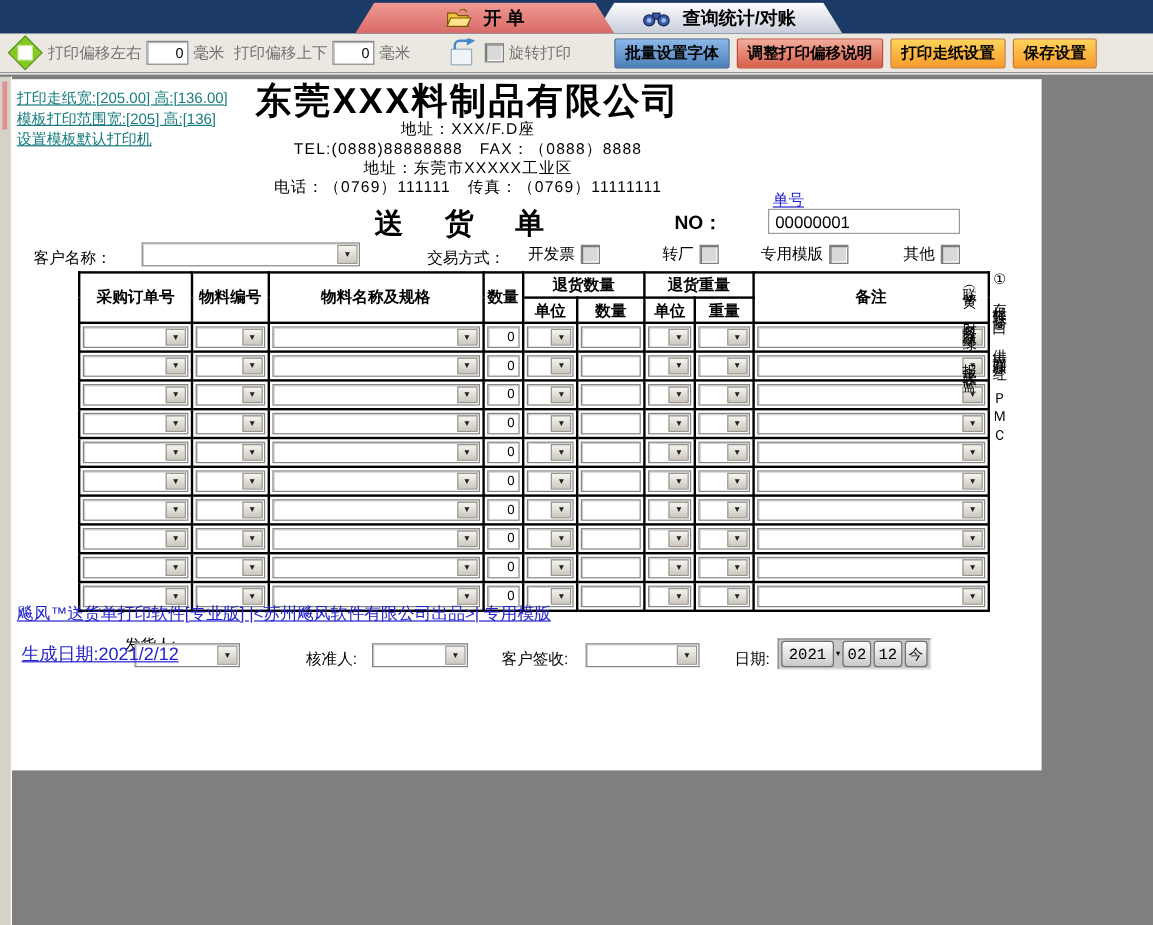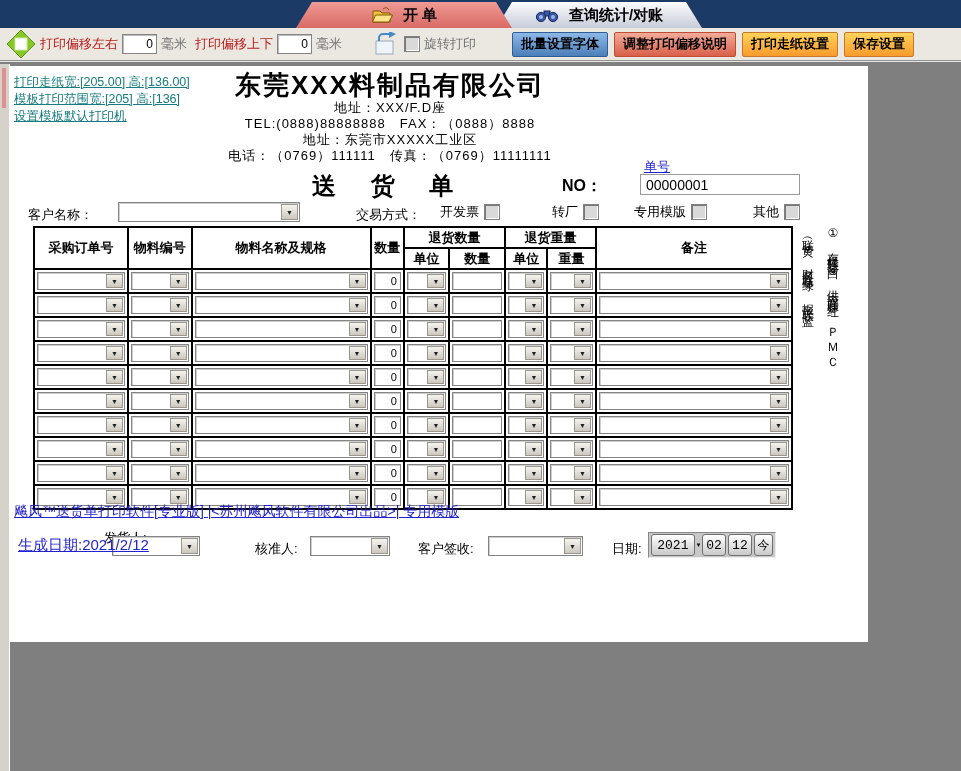--- a/index.html
+++ b/index.html
@@ -13,59 +13,59 @@
        background:linear-gradient(#fdfdfe,#c7ccd9);}
   .tab.active{background:linear-gradient(#f09a94,#d96a66);}
   .tab-nav{left:92px;width:220px;z-index:1;}
   .tab-bill{left:296px;width:216px;z-index:3;}
   .tab-query{left:496px;width:206px;z-index:2;}
   .tab .ticon{display:flex;align-items:center;}
 
   
   .toolbar{position:absolute;top:28px;left:0;width:961px;height:34px;background:#ebe8e1;
            border-bottom:2px groove #e6e6e6;display:flex;align-items:center;padding-left:6px;box-sizing:border-box;}
-  .blue-lab{color:#b91c1c;font-size:13px;margin:0 4px;white-space:nowrap;}
+  .blue-lab{color:#737373;font-size:13px;margin:0 4px;white-space:nowrap;}
   .blk-lab{color:#737373;font-size:13px;margin:0 4px;white-space:nowrap;}
   .numbox{width:30px;height:18px;border:1px solid #848484;box-shadow:inset 1px 1px 0 #bdbdbd;
           text-align:right;font-size:12px;padding:0 3px 0 0;background:#fff;}
   .cbx{width:14px;height:14px;border:1px solid #808080;background:#d9d9d9;
        box-shadow:inset 1px 1px 0 #787878, inset -1px -1px 0 #fff;display:inline-block;}
   .tbtn{height:23px;margin-left:6px;padding:0 8px;font-size:13px;font-weight:700;color:#000;
         border-radius:2px;display:flex;align-items:center;cursor:pointer;white-space:nowrap;}
   .tbtn-blue{background:linear-gradient(#8cb8e8,#4c7fb8);border:1px solid #2f5d96;}
   .tbtn-red{background:linear-gradient(#f2ab99,#d8604a);border:1px solid #c24b36;}
   .tbtn-orange{background:linear-gradient(#ffd35a,#f89b2c);border:1px solid #c8762a;}
 
   
   .sidestrip{position:absolute;top:64px;left:0;width:9px;height:707px;background:#d6d2c9;border-right:1px solid #fff;}
   .sidehandle{position:absolute;top:4px;left:2px;width:4px;height:40px;background:#e09090;}
 
   
   .doc{position:absolute;left:10px;top:66px;width:858px;height:576px;background:#fff;font-size:13px;}
   .doc .abs{position:absolute;}
   .tlink{color:#177c7e;text-decoration:underline;font-size:12.5px;line-height:17px;display:block;cursor:pointer;white-space:nowrap;}
   .doc-header{position:absolute;left:130px;top:4px;width:500px;text-align:center;}
-  .company{font-size:26px;font-weight:700;letter-spacing:2px;line-height:30px;text-align:center;}
+  .company{font-size:30px;font-weight:700;letter-spacing:2px;line-height:30px;text-align:center;}
   .hline{font-size:13px;line-height:16px;letter-spacing:1px;}
   .danhao{color:#2222cc;text-decoration:underline;font-size:13px;}
   .no-field{width:153px;height:19px;border:1px solid #9a9a9a;font-size:14px;padding:0 0 0 5px;background:#fff;}
   .doc-title{font-size:24px;font-weight:700;letter-spacing:14px;white-space:nowrap;}
   .no-lab{font-size:16px;font-weight:700;}
 
   .combo{display:flex;background:#fff;border:1px solid #848484;box-shadow:inset 1px 1px 0 #cfcfcf;
          box-sizing:border-box;height:20px;cursor:pointer;}
   .combo .cfield{flex:1;}
   .combo .carrow{width:15px;margin:1px;background:linear-gradient(#f6f4f0,#ccc8bf);border:1px solid #9a968e;
                  display:flex;align-items:center;justify-content:center;}
   .combo .carrow::after{content:"▼";font-size:7px;color:#222;}
 
   .tradeopt{position:absolute;display:flex;align-items:center;gap:5px;font-size:13px;white-space:nowrap;}
 
   
-  table.items{border-collapse:collapse;table-layout:fixed;width:760px;}
+  table.items{border-collapse:collapse;table-layout:fixed;width:760px;margin-left:32px;}
   table.items th,table.items td{border:2px solid #000;padding:0;}
   table.items th{font-size:13px;font-weight:700;height:19px;background:#fff;}
   table.items td{height:20px;padding:1px 2px;background:#fff;}
   table.items .combo{height:18px;}
   .qcell{width:100%;height:18px;box-sizing:border-box;border:1px solid #848484;box-shadow:inset 1px 1px 0 #cfcfcf;
          text-align:right;font-size:11px;padding:0 3px 0 0;background:#fff;}
 
   
   .vtext{position:absolute;writing-mode:vertical-rl;text-orientation:upright;font-size:12px;
          letter-spacing:3px;color:#000;white-space:nowrap;}

